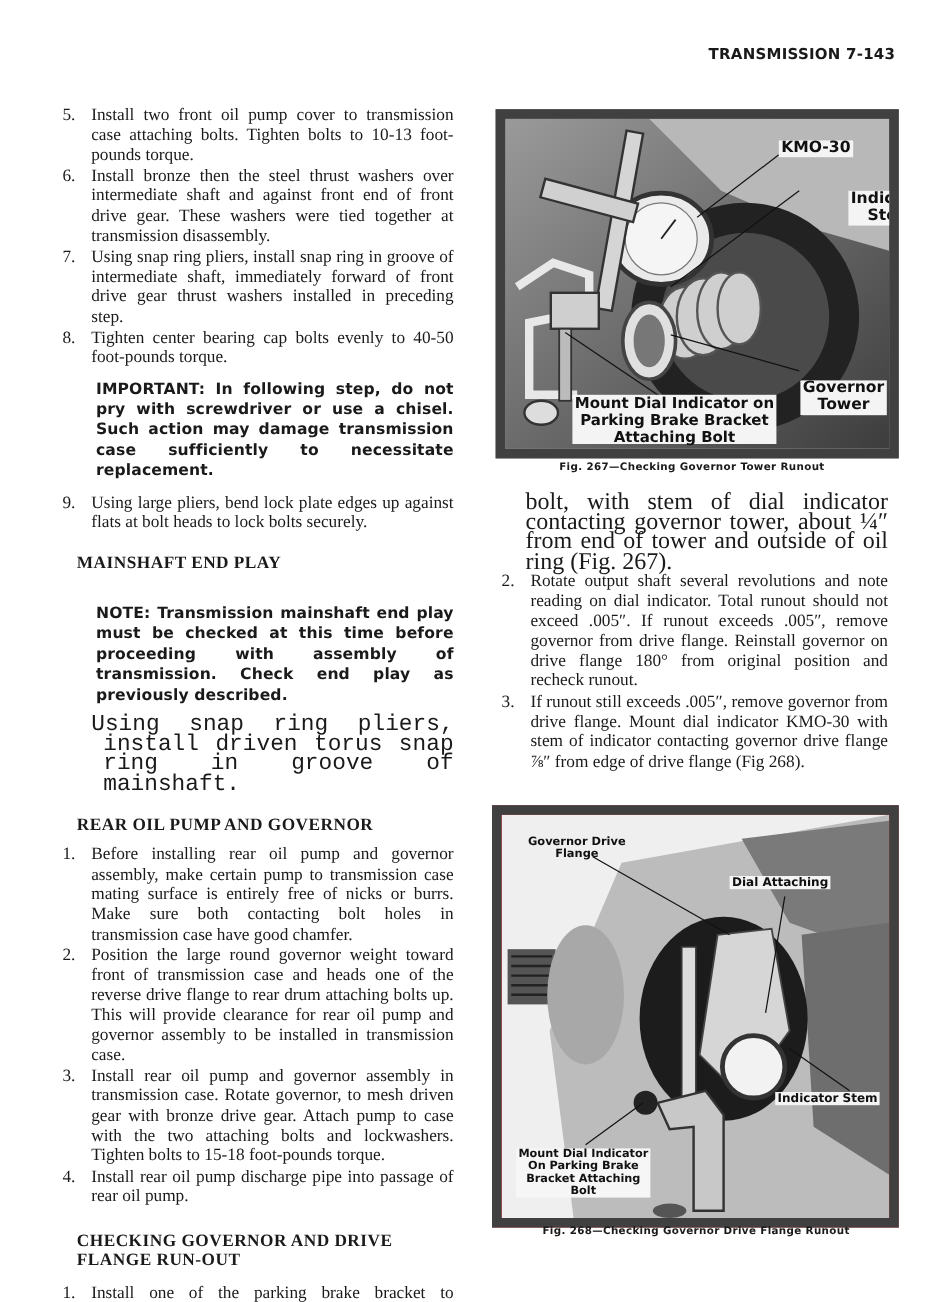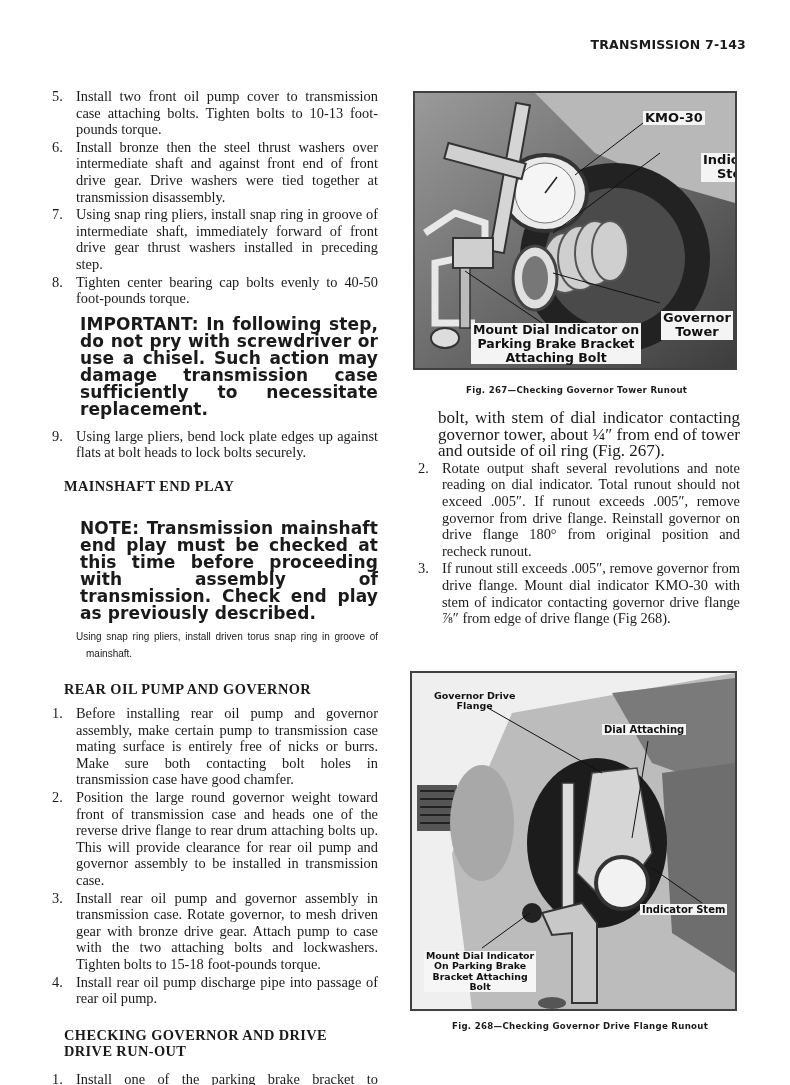--- a/index.html
+++ b/index.html
@@ -4,53 +4,53 @@
 <style>
   html, body { margin: 0; padding: 0; background: #ffffff; }
   body { width: 790px; height: 1085px; position: relative; overflow: hidden; color: #1a1a1a; }
 
   .running-head { position: absolute; top: 37px; right: 44px; font-family: "DejaVu Sans", sans-serif; font-weight: bold; font-size: 12.5px; letter-spacing: 0.2px; }
 
   .col { position: absolute; }
   .left-col { left: 52px; top: 88px; width: 326px; }
   .right-col { left: 418px; top: 0; width: 322px; }
 
-  .p { font-family: "Liberation Serif", serif; font-size: 17px; line-height: 16.6px; text-align: justify; margin: 0; }
+  .p { font-family: "Liberation Serif", serif; font-size: 20px; line-height: 16.6px; text-align: justify; margin: 0; }
   .item { display: flex; margin: 0 0 1px 0; }
   .item .num { width: 24px; flex: none; font-family: "Liberation Serif", serif; font-size: 14.4px; line-height: 16.6px; }
   .item .txt { flex: 1; font-family: "Liberation Serif", serif; font-size: 14.4px; line-height: 16.6px; text-align: justify; }
 
-  .callout { font-family: "DejaVu Sans", sans-serif; font-weight: bold; font-size: 17px; line-height: 17px; text-align: justify; margin: 10px 0 10px 28px; letter-spacing: 0.1px; }
+  .callout { font-family: "DejaVu Sans", sans-serif; font-weight: bold; font-size: 13px; line-height: 17px; text-align: justify; margin: 10px 0 10px 28px; letter-spacing: 0.1px; }
 
   .heading { font-family: "Liberation Serif", serif; font-weight: bold; font-size: 14.4px; line-height: 16px; letter-spacing: 0.4px; margin: 12px; }
 
-  .hanging { font-family: Liberation Sans, sans-serif; font-size: 10px; line-height: 16.6px; text-align: justify; padding-left: 24px; text-indent: -10px; margin: 0 0 0 10px; }
-
-  .figure { position: absolute; border: 2px solid #404040; overflow: hidden; background: #8a8a8a; }
+  .hanging { font-family: Liberation Mono, monospace; font-size: 19px; line-height: 16.6px; text-align: justify; padding-left: 24px; text-indent: -10px; margin: 0 0 0 10px; }
+
+  .figure { position: absolute; border: 8px solid #404040; overflow: hidden; background: #8a8a8a; }
   .fig267 { left: 413px; top: 91px; width: 320px; height: 275px; }
   .fig268 { left: 410px; top: 671px; width: 323px; height: 336px; background: #ef4444; }
 
   .label { position: absolute; font-family: "DejaVu Sans", sans-serif; font-weight: bold; background: #f4f4f4; color: #111; text-align: center; line-height: 1.1; padding: 0 2px; }
   .caption { position: absolute; font-family: "DejaVu Sans", sans-serif; font-weight: bold; font-size: 8.6px; letter-spacing: 0.3px; }
   svg.photo { position: absolute; left: 0; top: 0; }
 </style>
 </head>
 <body>
 
 <div class="running-head">TRANSMISSION 7-143</div>
 
 <div class="col left-col">
   <div id="steps-a">
       <div class="item">
         <span class="num">5.</span>
         <span class="txt">Install two front oil pump cover to transmission case attaching bolts. Tighten bolts to 10-13 foot-pounds torque.</span>
       </div>
       <div class="item">
         <span class="num">6.</span>
-        <span class="txt">Install bronze then the steel thrust washers over intermediate shaft and against front end of front drive gear. Drive washers were tied together at transmission disassembly.</span>
+        <span class="txt">Install bronze then the steel thrust washers over intermediate shaft and against front end of front drive gear. These washers were tied together at transmission disassembly.</span>
       </div>
       <div class="item">
         <span class="num">7.</span>
         <span class="txt">Using snap ring pliers, install snap ring in groove of intermediate shaft, immediately forward of front drive gear thrust washers installed in preceding step.</span>
       </div>
       <div class="item">
         <span class="num">8.</span>
         <span class="txt">Tighten center bearing cap bolts evenly to 40-50 foot-pounds torque.</span>
       </div>
     </div>
@@ -81,21 +81,21 @@
         <span class="txt">Install rear oil pump and governor assembly in transmission case. Rotate governor, to mesh driven gear with bronze drive gear. Attach pump to case with the two attaching bolts and lockwashers. Tighten bolts to 15-18 foot-pounds torque.</span>
       </div>
       <div class="item">
         <span class="num">4.</span>
         <span class="txt">Install rear oil pump discharge pipe into passage of rear oil pump.</span>
       </div>
     </div>
 
   <h3 class="heading" style="margin-top:20px;">
     <span>CHECKING GOVERNOR AND DRIVE</span><br>
-    <span>DRIVE RUN-OUT</span>
+    <span>FLANGE RUN-OUT</span>
   </h3>
   <div id="steps-runout" style="margin-top:8px;">
       <div class="item">
         <span class="num">1.</span>
         <span class="txt">Install one of the parking brake bracket to transmission case attaching bolts in transmission case. Mount dial indicator KMO-30 on</span>
       </div>
     </div>
 </div>
 
 <div class="figure fig267">

